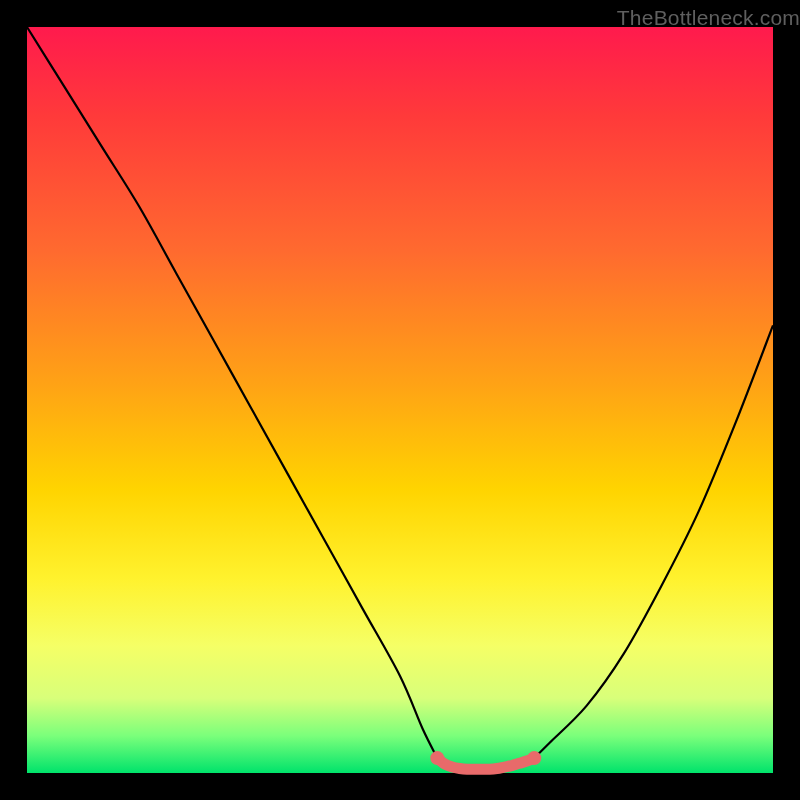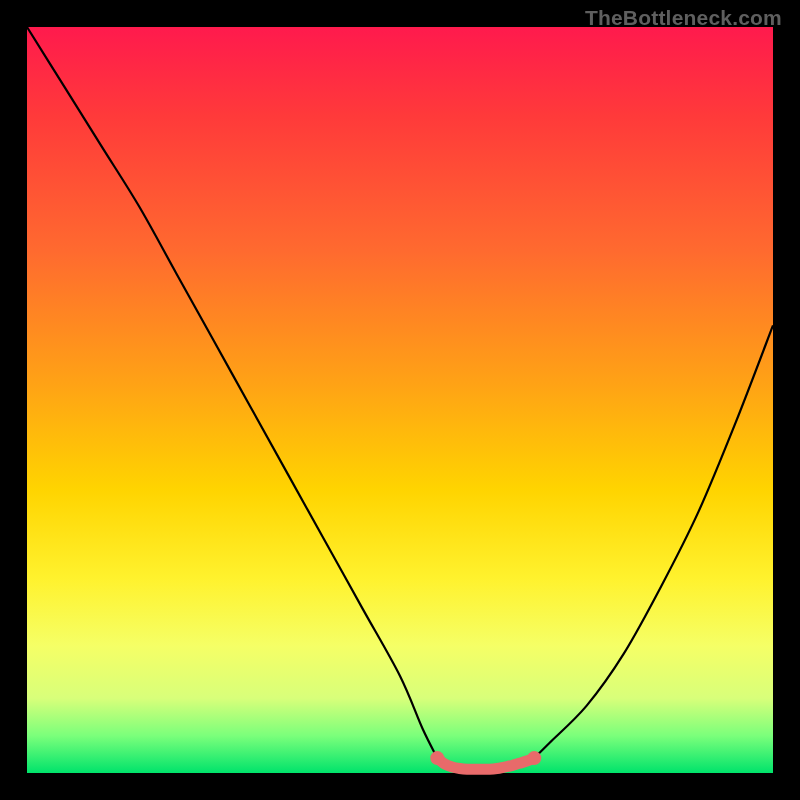--- a/index.html
+++ b/index.html
@@ -42,24 +42,24 @@
     position: absolute;
     left: 0;
     top: 0;
     width: 746px;
     height: 746px;
     overflow: visible;
   }
   .watermark {
     position: absolute;
     top: 6px;
-    right: 18px;
+    right: 0;
     color: #5f5f5f;
     font-size: 21px;
-    font-weight: 700;
+    font-weight: 400;
     letter-spacing: 0.2px;
     user-select: none;
   }
 </style>
 </head>
 <body>
 
 <div class="frame">
 
   <div class="plot-area">

